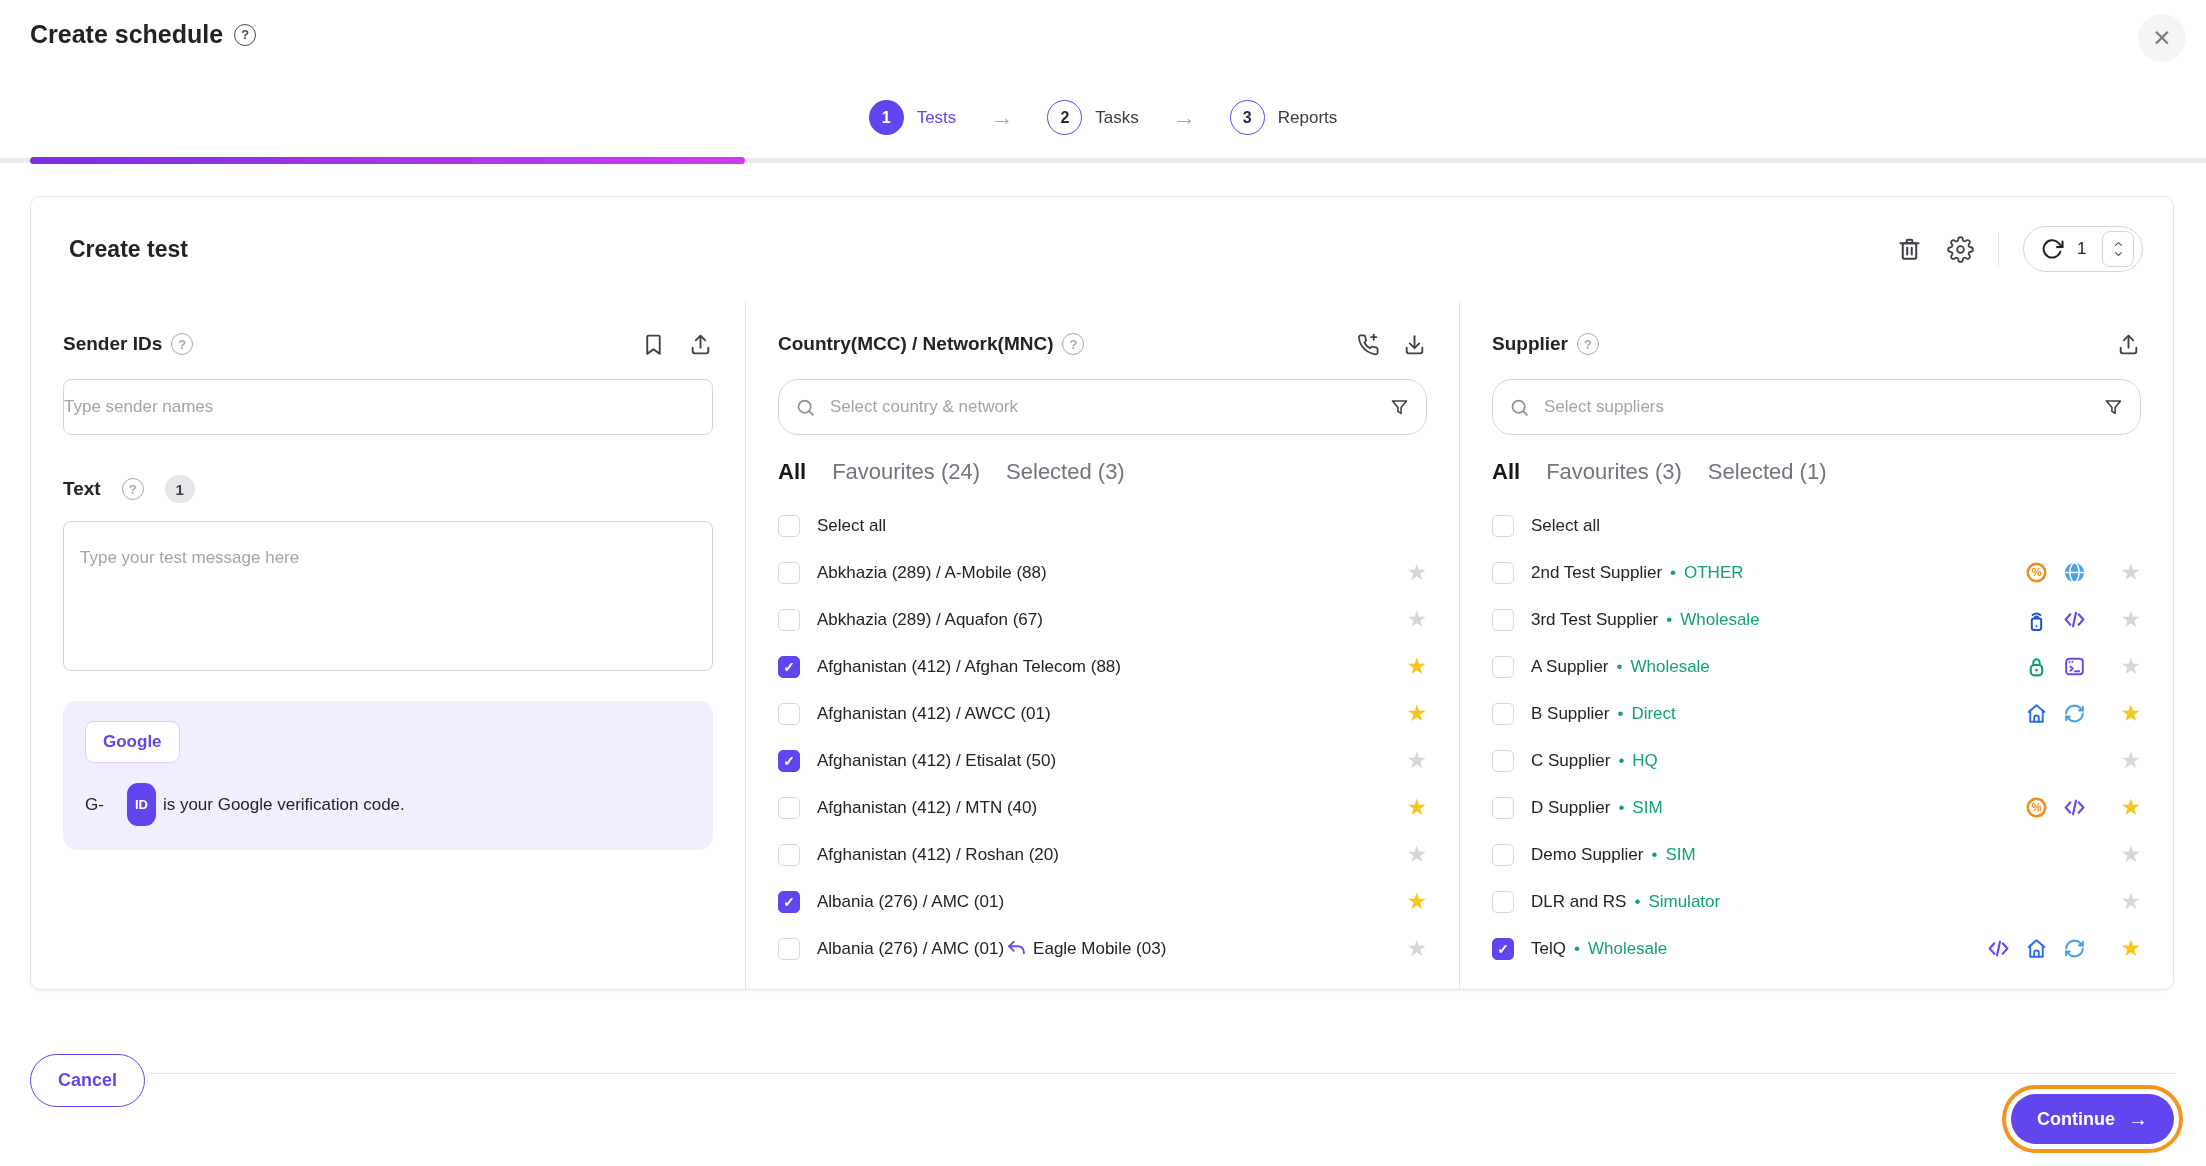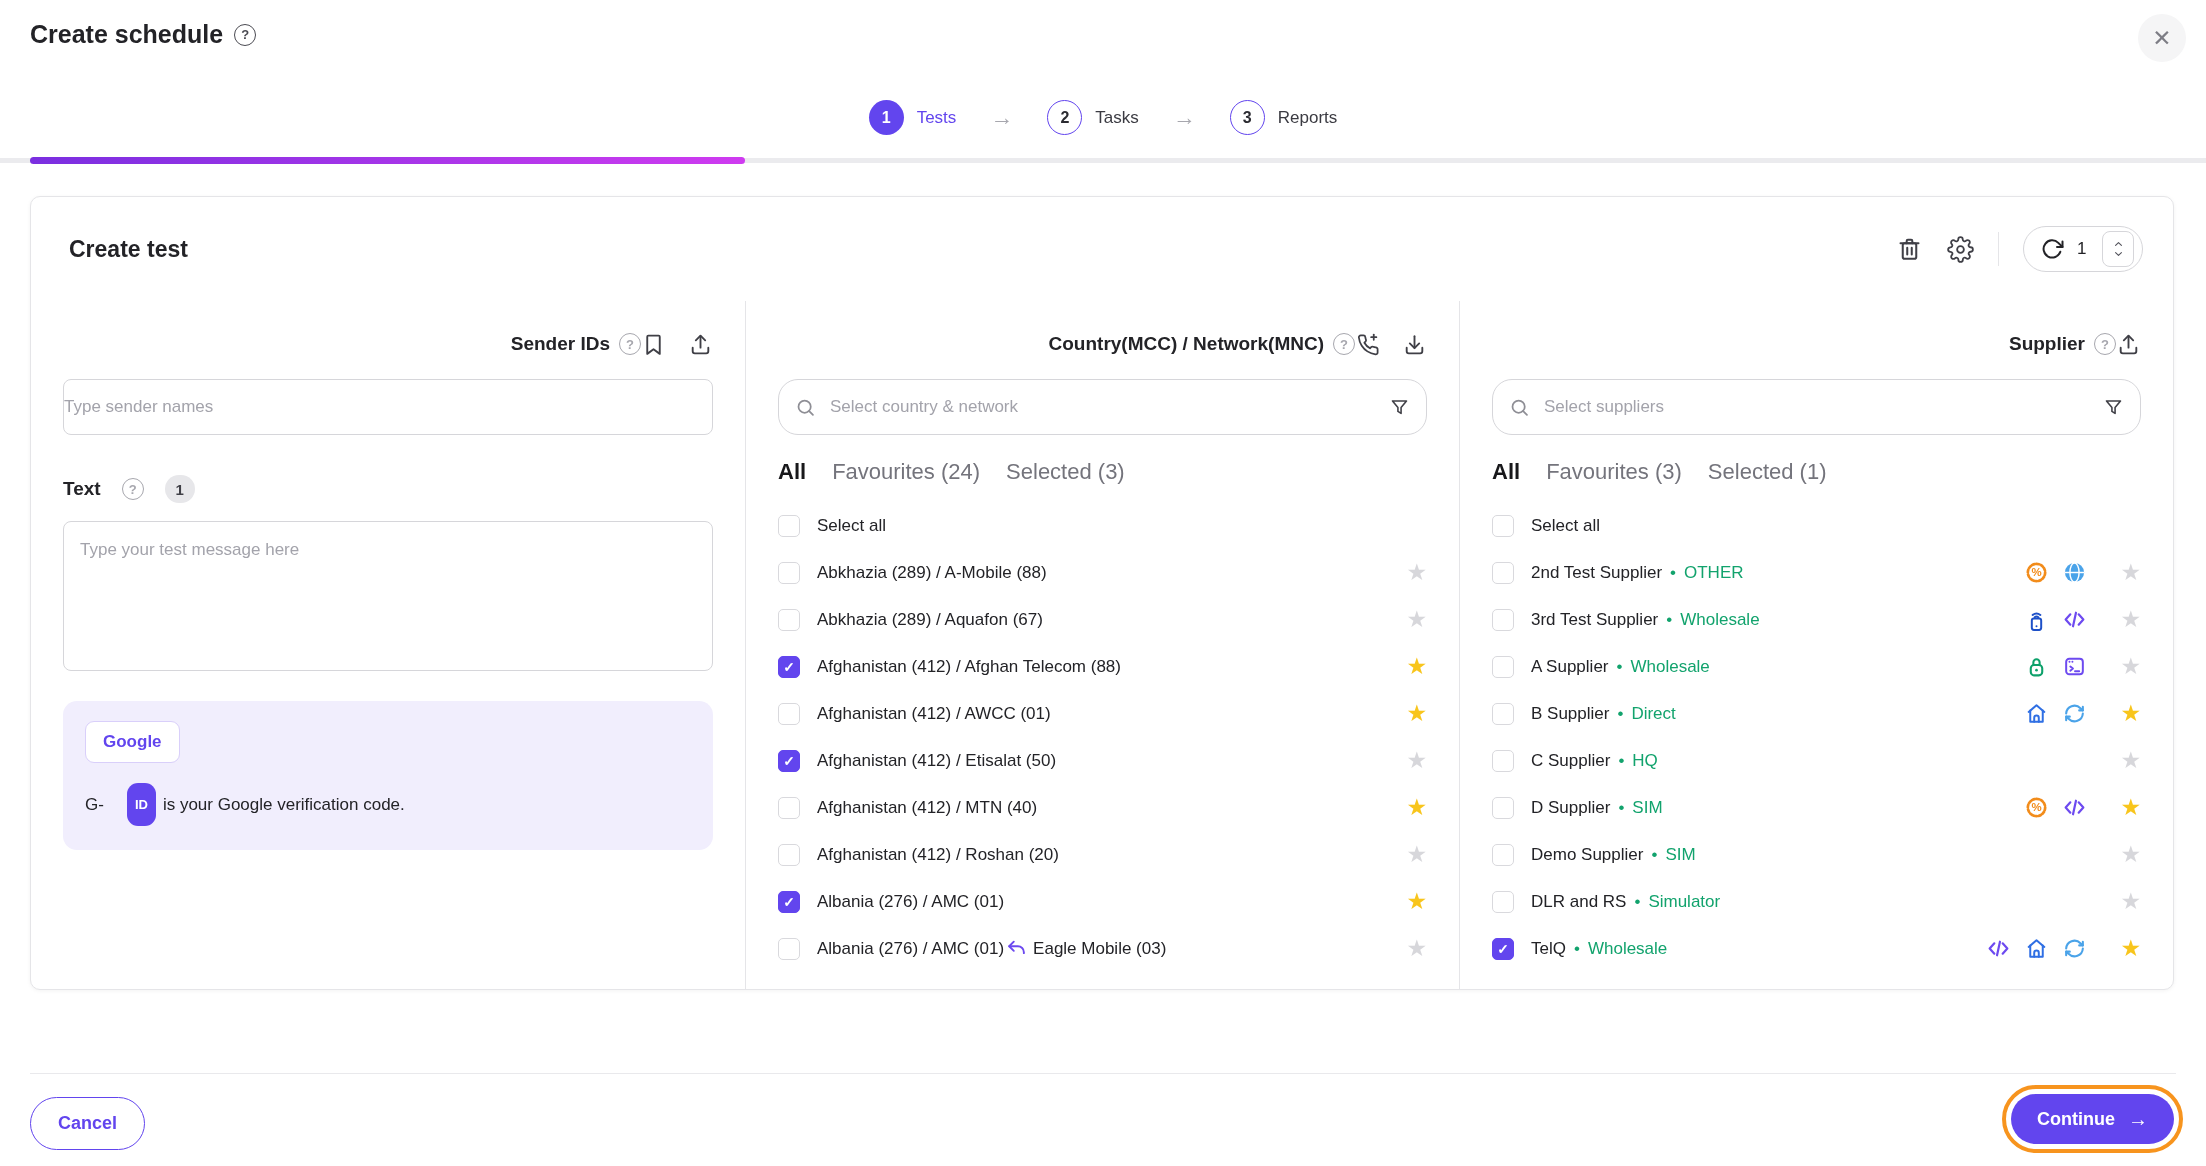--- a/index.html
+++ b/index.html
@@ -46,21 +46,21 @@
   .rot{ display:block; width:24px; height:24px; color:#232327; }
   .repeat-val{ font-size:17px; min-width:12px; }
   .spinner{ width:32px; height:36px; border:1px solid #d6d6da; border-radius:8px; display:flex; flex-direction:column; align-items:center; justify-content:center; }
   .spin-btn{ width:15px; height:10px; border:none; background:none; padding:0; color:#52525b; cursor:pointer; }
   .spin-btn > span{ display:block; width:100%; height:100%; }
 
   
   .columns{ position:absolute; top:104px; left:0; right:0; bottom:0; display:grid; grid-template-columns:1fr 1fr 1fr; }
   .col{ padding:26px 32px 0; min-width:0; }
   .col + .col{ border-left:1px solid #e5e5e8; }
-  .col-head{ display:flex; align-items:center; justify-content:flex-end; height:34px; margin-bottom:18px; }
+  .col-head{ display:flex; align-items:center; justify-content:space-between; height:34px; margin-bottom:18px; }
   .col-title{ display:flex; align-items:center; gap:9px; font-size:19px; font-weight:700; }
   .col-actions{ display:flex; align-items:center; gap:22px; }
   .col-actions .icon-btn{ width:25px; height:25px; }
 
   .search-box{ height:56px; border:1px solid #d6d6da; border-radius:20px; display:flex; align-items:center; padding:0 16px; gap:12px; }
   .mag{ display:block; width:21px; height:21px; color:#8e8e95; flex:none; }
   .search-input{ border:none; outline:none; flex:1; min-width:0; font-size:17px; font-family:inherit; color:#232327; background:transparent; }
   .search-input::placeholder{ color:#a3a3ab; }
   .funnel-btn{ width:21px; height:21px; background:none; border:none; padding:0; color:#3f3f46; cursor:pointer; flex:none; }
   .funnel-btn > span{ display:block; width:100%; height:100%; }
@@ -94,32 +94,32 @@
   .ic-sync{ color:var(--c-icon-blue); }
 
   
   .sender-input{ width:100%; height:56px; border:1px solid #d6d6da; border-radius:8px; padding:0 0;
     font-size:17px; font-family:inherit; color:#232327; outline:none; }
   .sender-input::placeholder{ color:#a3a3ab; }
   .text-row{ margin-top:40px; display:flex; align-items:center; gap:21px; }
   .text-title{ font-size:19px; font-weight:700; }
   .count-badge{ min-width:30px; height:28px; padding:0 9px; border-radius:14px; background:#e7e7ea; color:#3f3f46;
     font-size:15px; font-weight:700; display:flex; align-items:center; justify-content:center; }
-  .textarea{ margin-top:18px; width:100%; height:150px; border:1px solid #d6d6da; border-radius:8px; padding:18px 16px;
+  .textarea{ margin-top:18px; width:100%; height:150px; border:1px solid #d6d6da; border-radius:8px; padding:26px 16px;
     font-size:17px; font-family:inherit; color:#232327; resize:none; outline:none; }
   .textarea::placeholder{ color:#a3a3ab; }
   .google-card{ margin-top:26px; background:#f1eefd; border-radius:14px; padding:20px 22px 24px; }
   .google-chip{ display:inline-block; background:#fff; border:1px solid #d9cffa; border-radius:9px; padding:10px 17px;
     color:var(--c-accent); font-size:17px; font-weight:700; font-family:inherit; cursor:pointer; }
   .google-line{ margin-top:20px; font-size:17px; color:#232327; display:flex; align-items:center; gap:7px; }
   .id-badge{ background:var(--c-accent); color:#fff; border-radius:11px; padding:14px 8px; font-size:13px; font-weight:700;margin-left:16px; }
 
   
   .footer-divider{ position:absolute; left:30px; right:30px; top:1073px; height:1px; background:#e9e9ec; }
-  .cancel-btn{ position:absolute; left:30px; top:1097px; height:53px; padding:0 27px; border-radius:27px;
+  .cancel-btn{ position:absolute; left:30px; top:1054px; height:53px; padding:0 27px; border-radius:27px;
     border:1.6px solid var(--c-accent); background:#fff; color:var(--c-accent); font-size:18px; font-weight:700; font-family:inherit; cursor:pointer; }
   .continue-wrap{ position:absolute; right:23px; top:1085px; border:4px solid var(--c-highlight-orange); border-radius:35px; padding:5px; }
   .continue-btn{ height:50px; padding:0 26px; border-radius:25px; border:none; background:var(--c-accent); color:#fff;
     font-size:18px; font-weight:700; font-family:inherit; display:flex; align-items:center; gap:13px; cursor:pointer; }
   .continue-arrow{ font-size:20px; }
 </style>
 </head>
 <body>
 
 <div class="modal-header-title">

